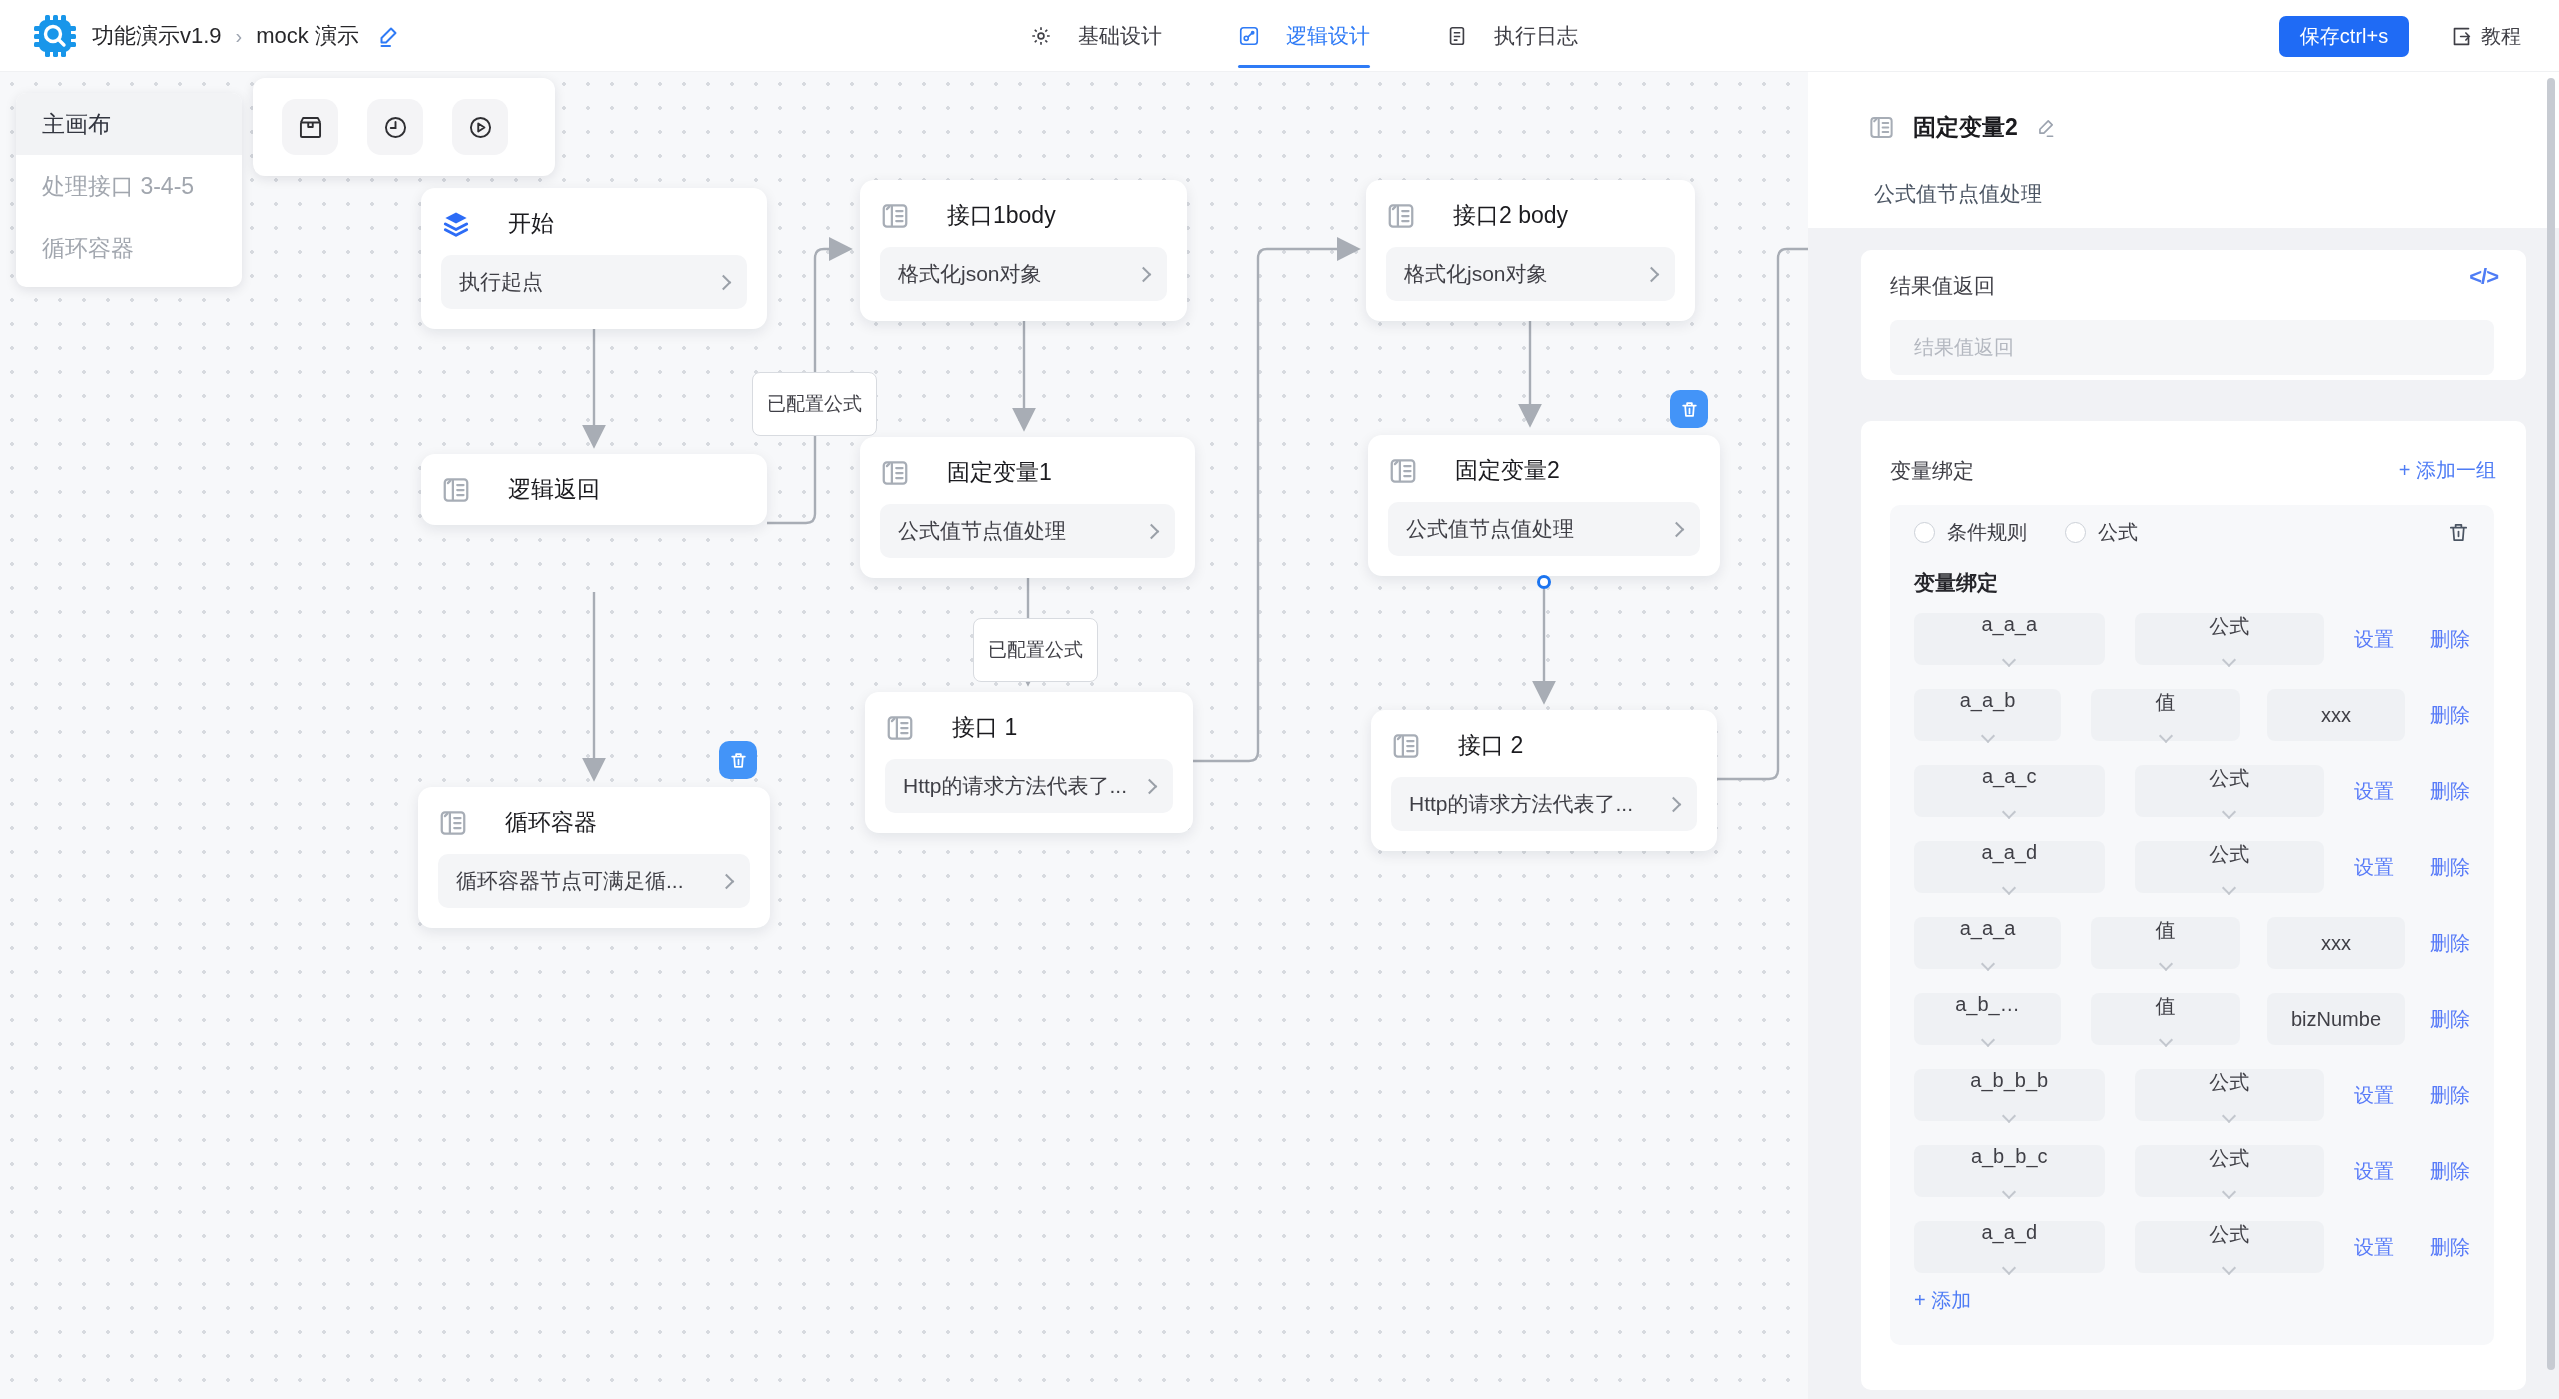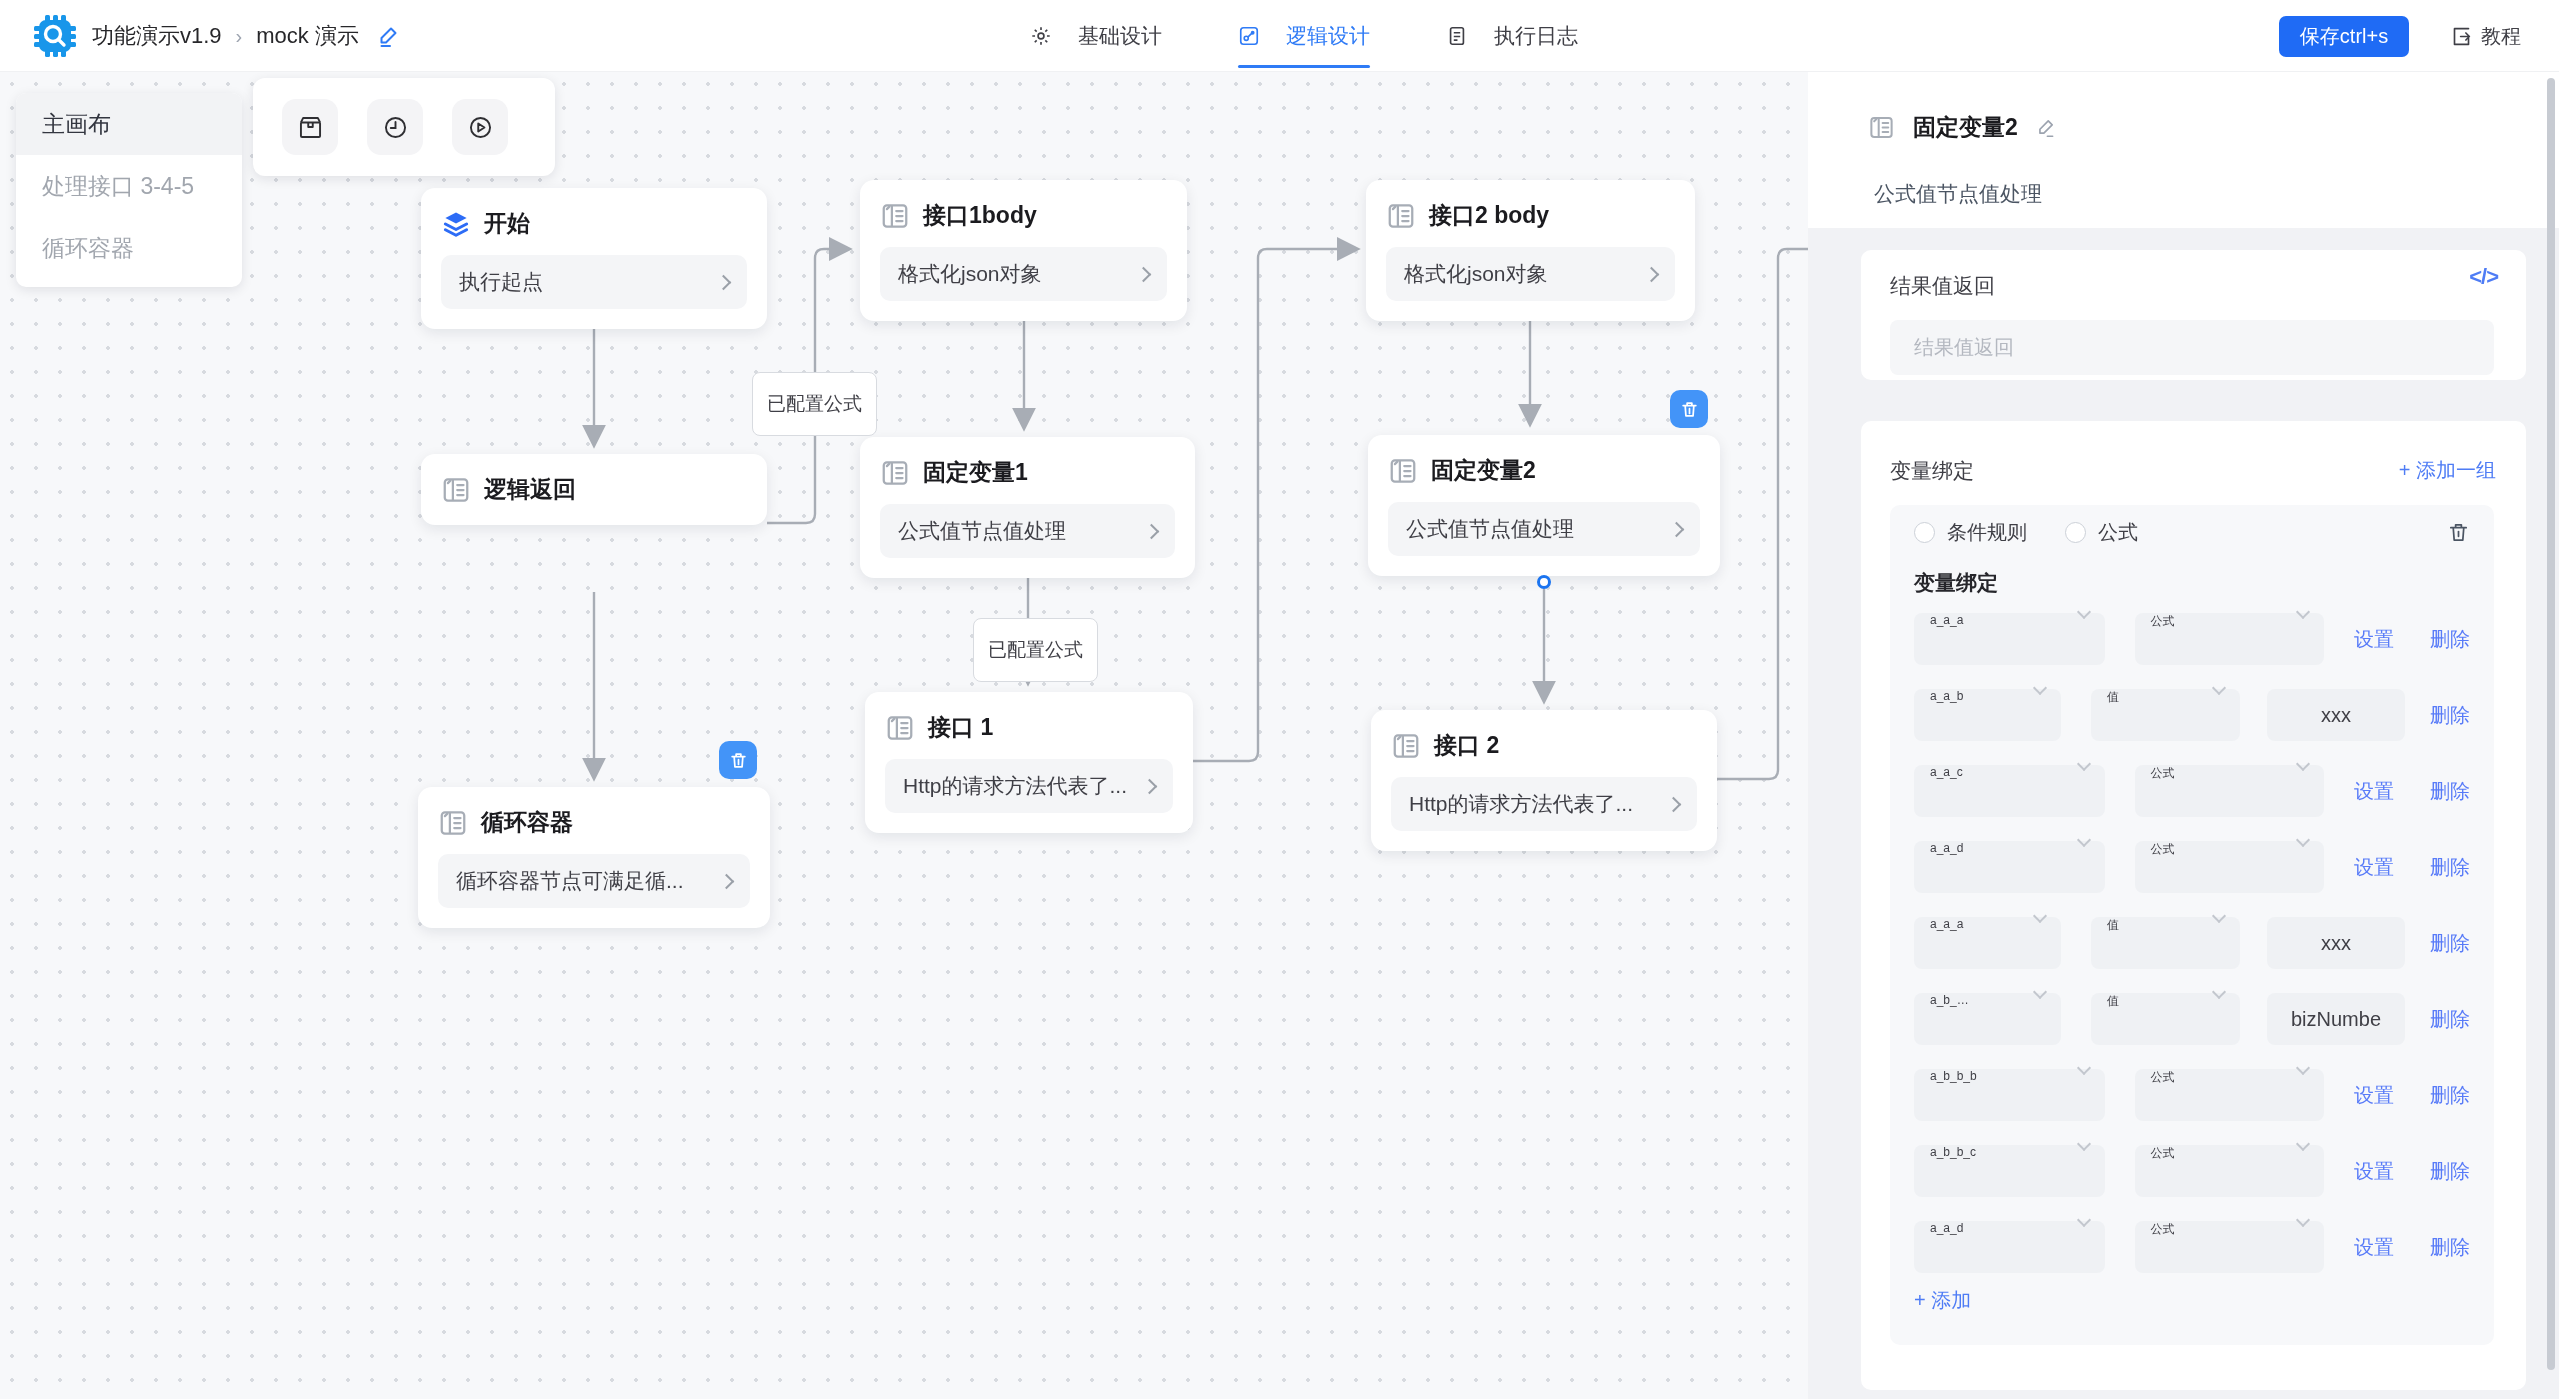--- a/index.html
+++ b/index.html
@@ -28,21 +28,21 @@
 
   .side-list { position:absolute; left:16px; top:21px; width:226px; background:#fff; border-radius:10px; box-shadow:0 3px 12px rgba(15,23,42,.10); z-index:10; overflow:hidden; padding-bottom:8px; }
   .side-item { height:62px; display:flex; align-items:center; padding-left:26px; font-size:23px; color:#a1a6ae; cursor:pointer; }
   .side-item.selected { background:#f2f3f5; color:#333640; }
 
   .tools { position:absolute; left:253px; top:6px; width:302px; height:98px; background:#fff; border-radius:12px; box-shadow:0 3px 12px rgba(15,23,42,.10); display:flex; align-items:center; gap:29px; padding:0 29px; z-index:10; }
   .tool-btn { width:56px; height:56px; background:#f4f4f6; border-radius:14px; border:none; display:flex; align-items:center; justify-content:center; cursor:pointer; }
 
   .node { position:absolute; background:#fff; border-radius:14px; box-shadow:0 4px 14px rgba(15,23,42,.09); padding:20px; cursor:pointer; }
   .node-head { display:flex; align-items:center; gap:13px; }
-  .node-title { font-size:23px; font-weight:700; color:#1b1b1f; white-space:nowrap; }
+  .node-title { font-size:23px; font-weight:400; color:#1b1b1f; white-space:nowrap;margin-left:24px; }
   .node-row { margin-top:16px; height:54px; background:#f4f5f7; border-radius:10px; display:flex; align-items:center; justify-content:space-between; padding:0 18px; font-size:21px; color:#3f3f46; white-space:nowrap; cursor:pointer; }
   .chev-r { width:11px; height:11px; border-top:2.5px solid #9aa0a8; border-right:2.5px solid #9aa0a8; transform:rotate(45deg); flex:none; margin-left:14px; }
 
   .edge-label { position:absolute; background:#fff; border:1px solid #d8dbe0; border-radius:8px; padding:18px 14px; font-size:19px; color:#3f3f46; white-space:nowrap; cursor:pointer; }
   .trash-btn { position:absolute; width:38px; height:38px; background:#4394f8; border:none; border-radius:10px; display:flex; align-items:center; justify-content:center; cursor:pointer; }
   .port-dot { position:absolute; width:14px; height:14px; background:#fff; border:3px solid #1b74f0; border-radius:50%; cursor:pointer; }
 
   
   .panel { position:absolute; left:1808px; top:72px; width:751px; height:1327px; background:#f1f2f5; z-index:30; }
   .panel-head { position:absolute; left:0; top:0; width:751px; height:156px; background:#fff; }
@@ -54,21 +54,21 @@
   .code-link { font-size:22px; font-weight:700; color:#4e7cf5; letter-spacing:-1px; cursor:pointer; }
   .result-input { position:absolute; left:29px; top:70px; width:604px; height:55px; background:#f5f6f8; border:none; border-radius:8px; padding:0 24px; font-size:20px; font-family:inherit; color:#3f3f46; }
   .result-input::placeholder { color:#b4b8c0; }
   .add-link { color:#4e7cf5; font-size:20px; cursor:pointer; white-space:nowrap; }
   .subcard { position:absolute; left:29px; top:84px; width:604px; height:840px; background:#f7f8fa; border-radius:10px; padding:0 24px; }
   .radio-row { position:absolute; left:24px; top:14px; width:556px; display:flex; align-items:center; gap:38px; }
   .radio { display:flex; align-items:center; gap:12px; font-size:20px; color:#3f3f46; cursor:pointer; }
   .radio-circle { width:21px; height:21px; border:1.5px solid #ccd1d8; border-radius:50%; background:#fff; flex:none; }
   .bind-title { position:absolute; left:24px; top:64px; font-size:21px; font-weight:700; color:#26262b; }
   .vrow { position:absolute; left:24px; height:52px; display:flex; align-items:center; }
-  .sel { background:#eff1f4; border-radius:8px; height:52px; display:flex; justify-content:space-between; padding:0 16px; font-size:12px; color:#3f3f46; cursor:pointer; }
+  .sel { background:#eff1f4; border-radius:8px; height:52px; display:flex; align-items:center; justify-content:space-between; padding:0 16px; font-size:20px; color:#3f3f46; cursor:pointer;flex-direction:column; }
   .chev-d { width:10px; height:10px; border-top:2px solid #c3c7ce; border-right:2px solid #c3c7ce; transform:rotate(135deg); margin-top:-6px; flex:none; }
   .vinput { background:#eff1f4; border:none; border-radius:8px; height:52px; font-size:20px; font-family:inherit; color:#3f3f46; text-align:center; padding:0 10px; }
   .lnk { color:#587bf8; font-size:20px; cursor:pointer; white-space:nowrap; }
   .scrollbar { position:absolute; left:739px; top:6px; width:8px; height:1292px; background:#c7cbd2; border-radius:4px; cursor:pointer; }
 </style>
 </head>
 <body>
 
 <div class="app">
 

